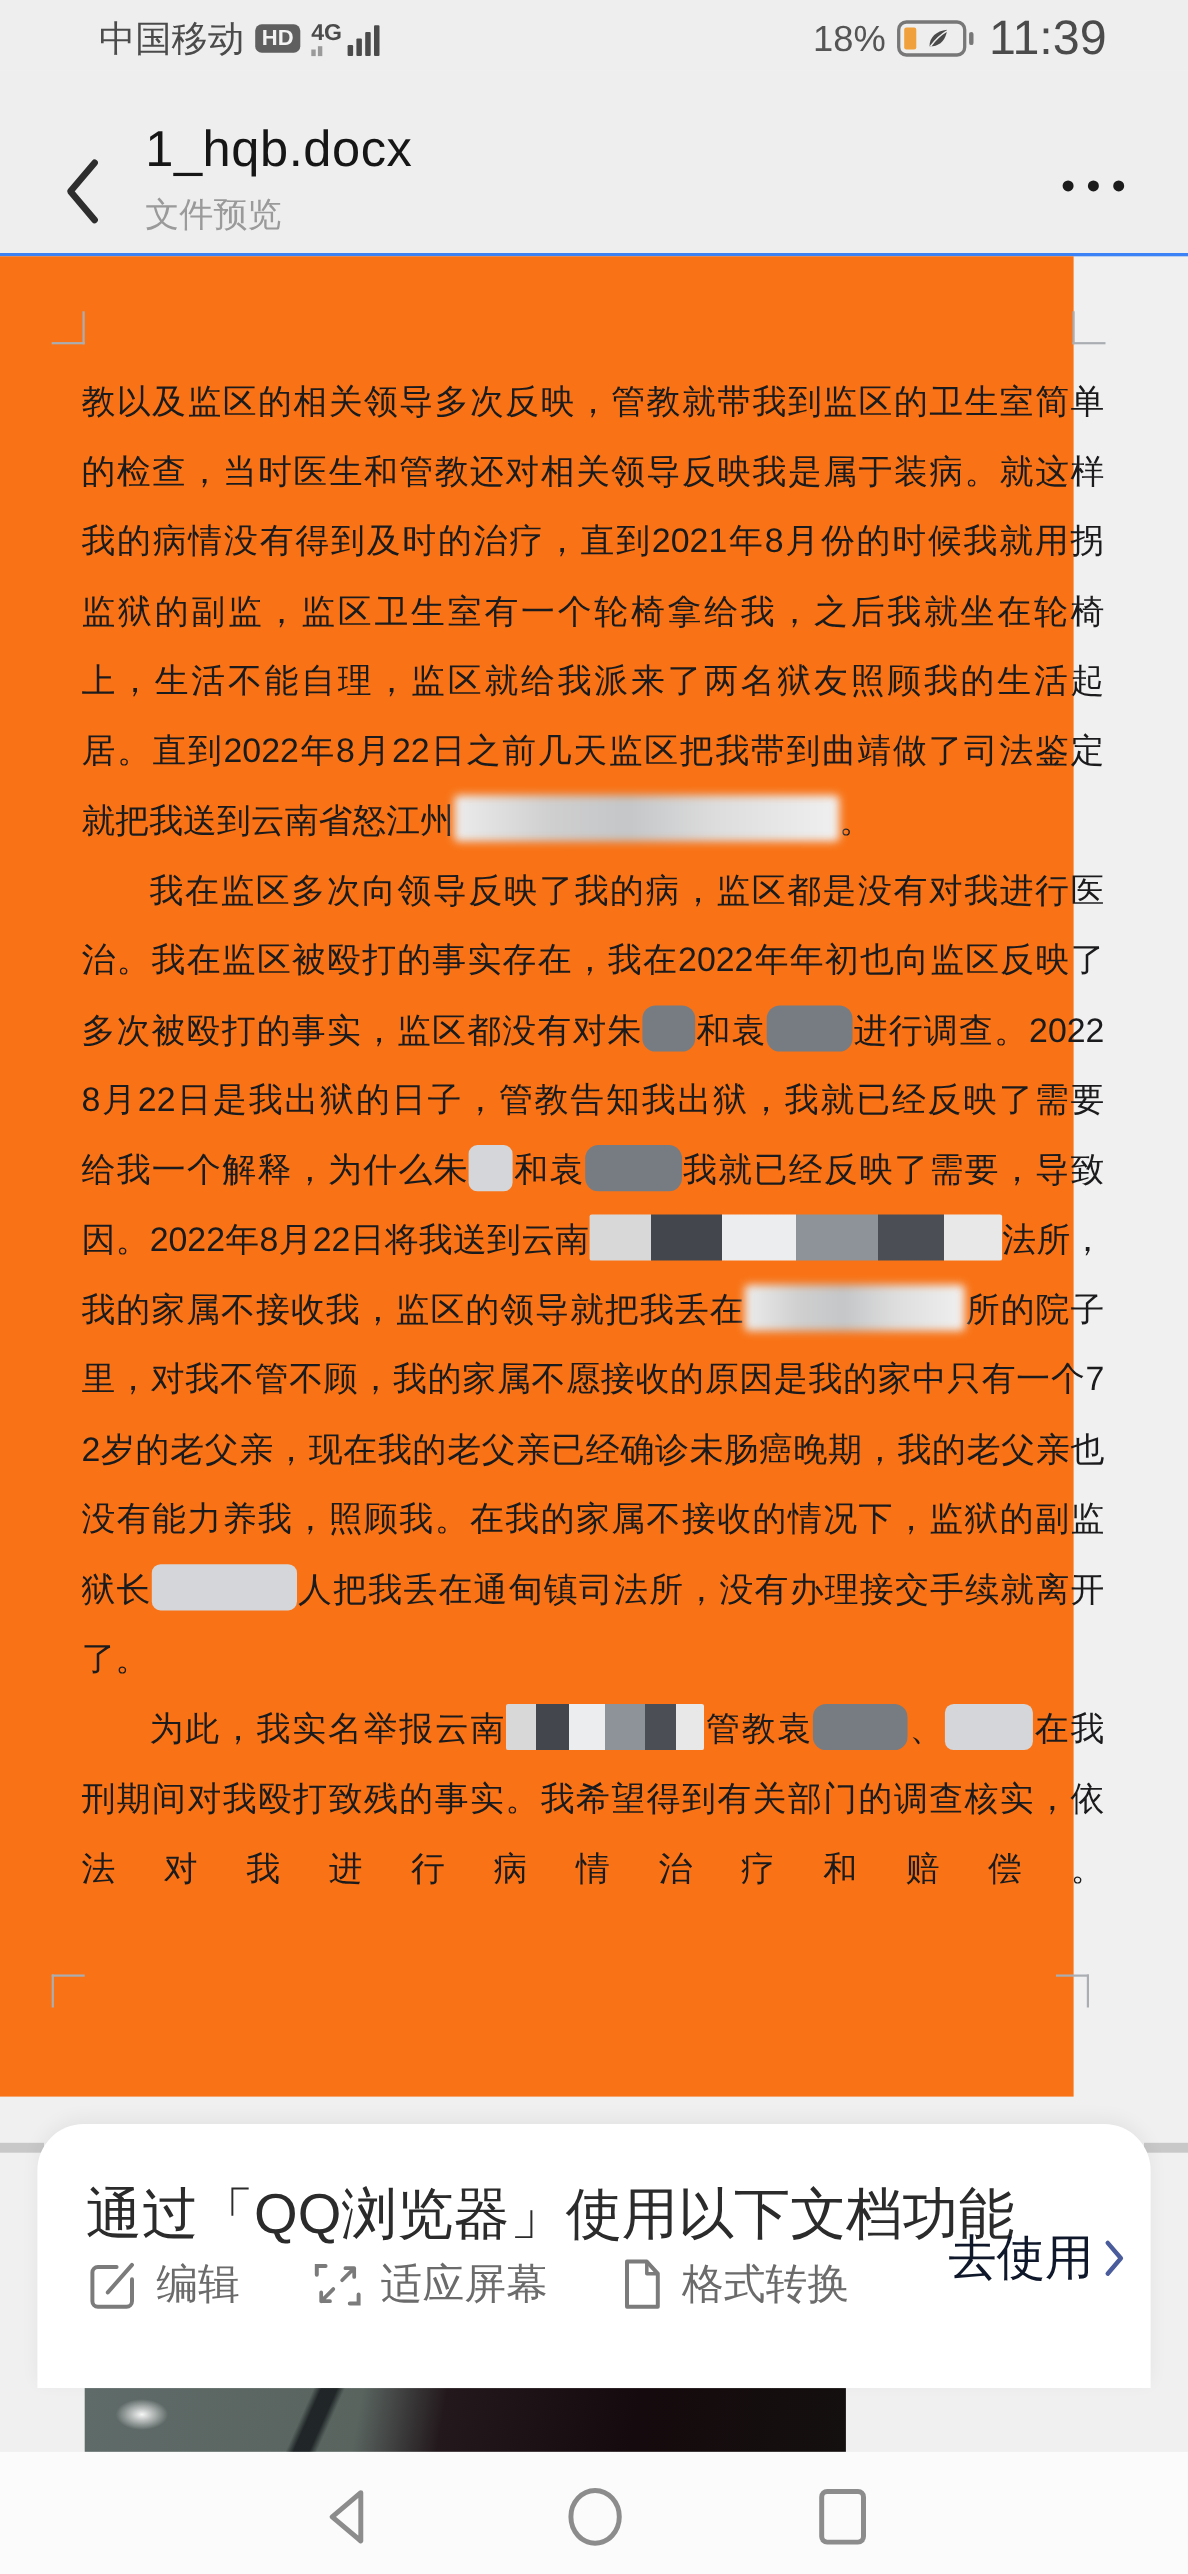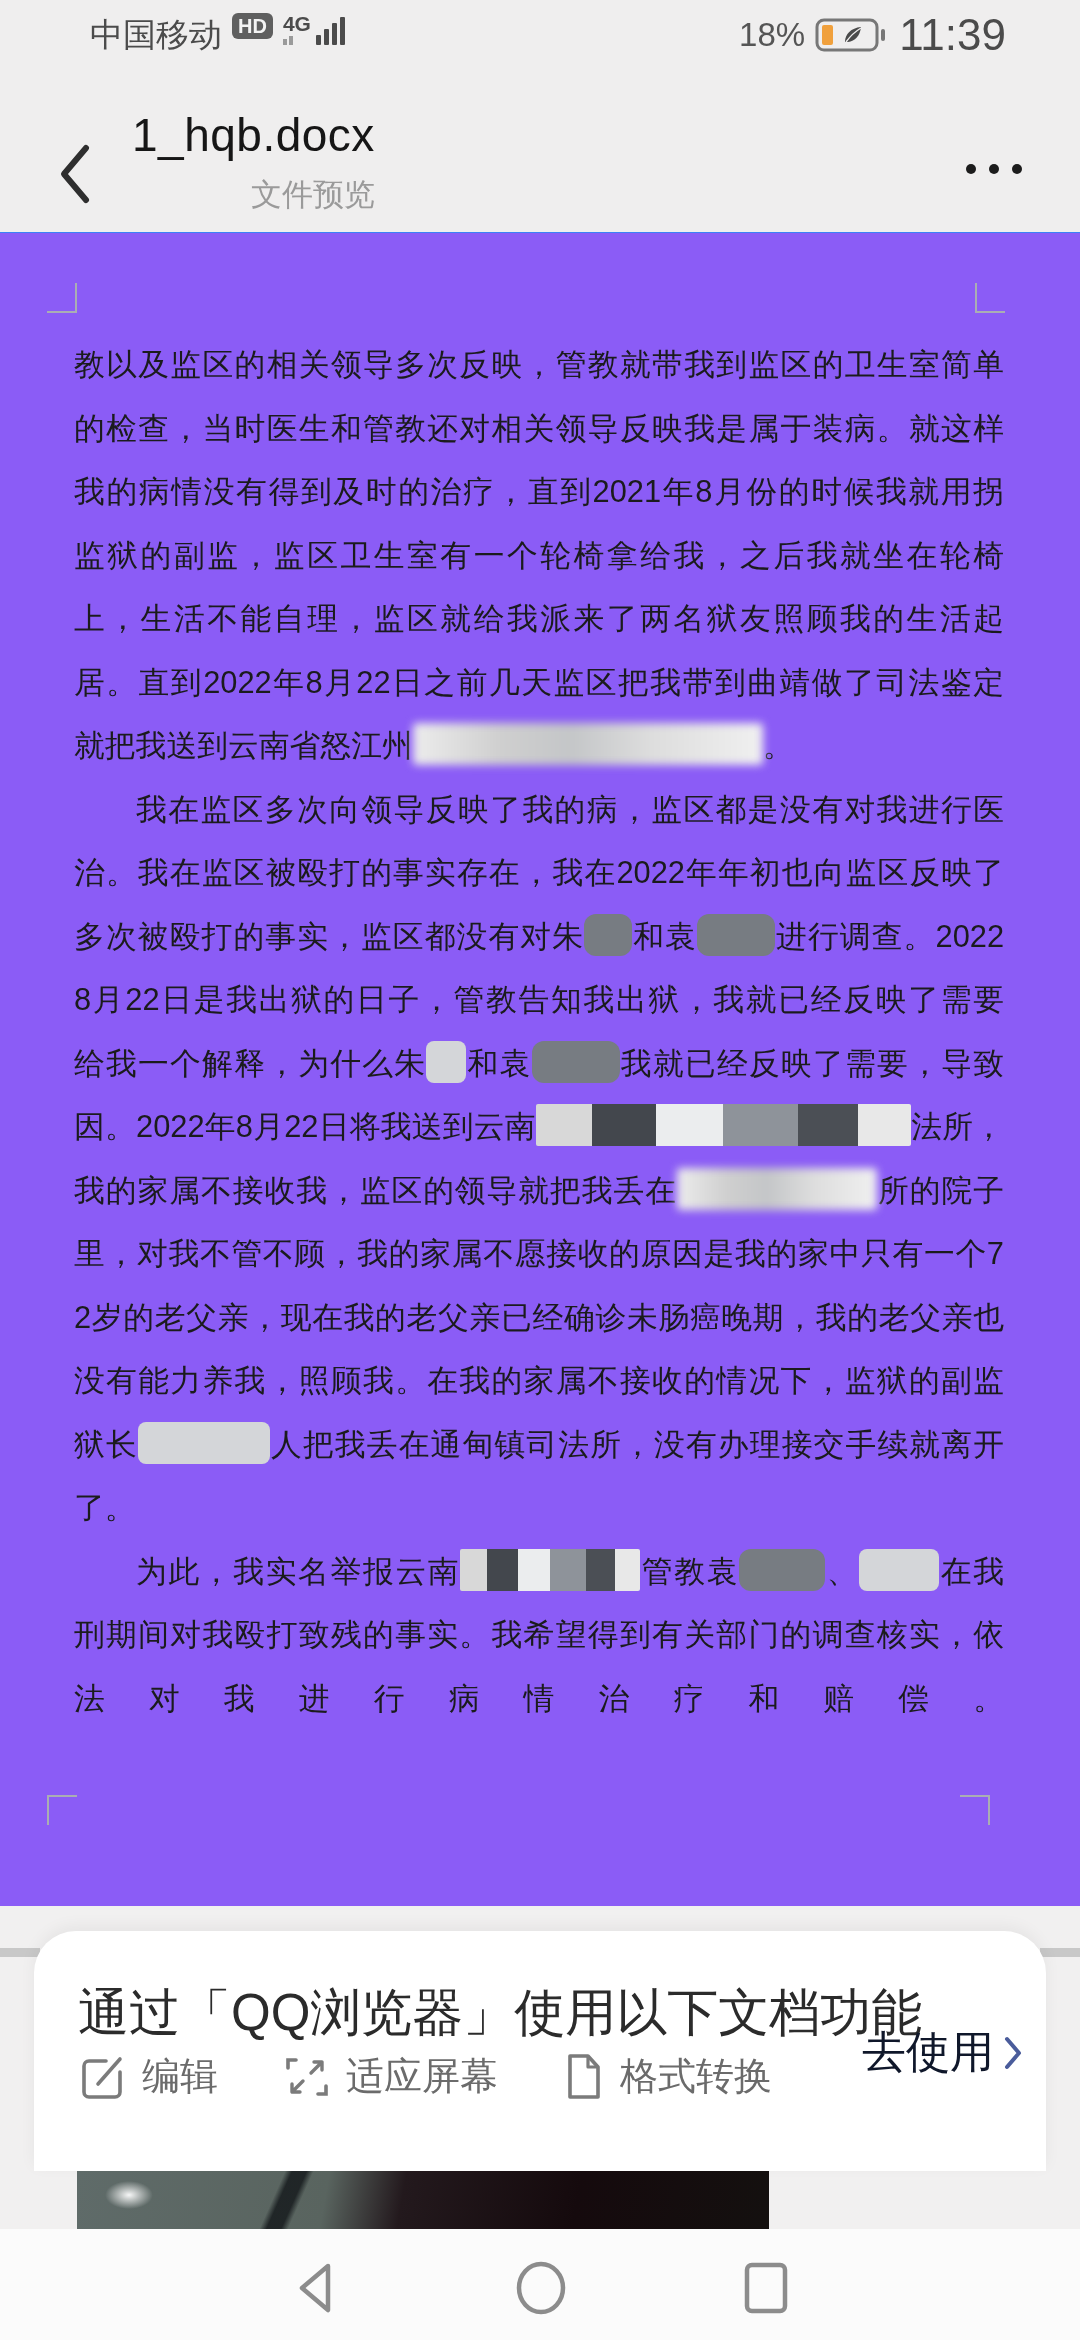--- a/index.html
+++ b/index.html
@@ -8,47 +8,47 @@
     background:#f1f0f0;
     font-family:"Liberation Sans","DejaVu Sans",sans-serif;
     -webkit-font-smoothing:antialiased;
   }
   
   .statusbar{
     position:absolute;top:0;left:0;right:0;height:64px;background:#efeeee;
     display:flex;align-items:center;justify-content:space-between;
     padding:6px 74px 0 90px;box-sizing:border-box;color:#4c4c4c;
   }
-  .sb-left{display:flex;align-items:flex-start;gap:10px;}
+  .sb-left{display:flex;align-items:center;gap:10px;}
   .sb-carrier{font-size:33px;color:#4b4b4b;}
   .sb-hd{background:#5f5f5f;color:#f3f3f3;font-size:20px;font-weight:bold;
     border-radius:6px;padding:3px 6px;line-height:1;}
   .sb-net{display:flex;align-items:flex-end;gap:5px;}
   .netcol{display:flex;flex-direction:column;align-items:flex-start;line-height:1;}
   .net4g{font-size:21px;font-weight:bold;color:#4b4b4b;}
   .minibars{display:flex;align-items:flex-end;gap:2px;margin-top:2px;}
   .minibars i{display:block;width:4px;background:#9a9a9a;}
   .bars{display:flex;align-items:flex-end;gap:3px;}
   .bars i{display:block;width:5px;background:#4b4b4b;border-radius:1px;}
   .sb-right{display:flex;align-items:center;gap:10px;}
   .sb-batt-pct{font-size:33px;color:#555;}
   .sb-time{font-size:44px;color:#4b4b4b;}
   
   .appheader{
     position:absolute;top:64px;left:0;right:0;height:169px;background:#efeeee;
-    border-bottom:1px solid #3b82f6;box-sizing:border-box;text-align:right;
+    border-bottom:3px solid #3b82f6;box-sizing:border-box;
   }
   .back{position:absolute;left:54px;top:78px;width:44px;height:64px;cursor:pointer;}
   .titlebox{position:absolute;left:132px;top:44px;}
   .doc-title{font-size:46px;color:#161616;letter-spacing:.5px;}
   .doc-subtitle{font-size:31px;color:#9a9a9a;margin-top:12px;}
   .menu-dots{position:absolute;right:58px;top:92px;display:flex;gap:13px;cursor:pointer;padding:8px 0;}
   .menu-dots i{width:10px;height:10px;border-radius:50%;background:#1c1c1c;display:block;}
   
-  .docpage{position:absolute;top:233px;left:0;width:1080px;height:1673px;background:#8b5cf6;}
+  .docpage{position:absolute;top:233px;left:0;width:976px;height:1673px;background:#f97316;}
   .cm{position:absolute;width:28px;height:28px;border:0 solid #aaaeb3;}
   .cm.tl{left:47px;top:50px;border-right-width:2px;border-bottom-width:2px;}
   .cm.tr{left:975px;top:50px;border-left-width:2px;border-bottom-width:2px;}
   .cm.bl{left:47px;top:1562px;border-top-width:2px;border-left-width:2px;}
   .cm.br{left:960px;top:1562px;border-top-width:2px;border-right-width:2px;}
   .doclines{position:absolute;left:74px;top:100px;width:930px;}
   .dl{
     font-size:30.8px;line-height:63.5px;height:63.5px;color:#1b1b1d;
     text-align:justify;text-align-last:justify;overflow:hidden;
   }

